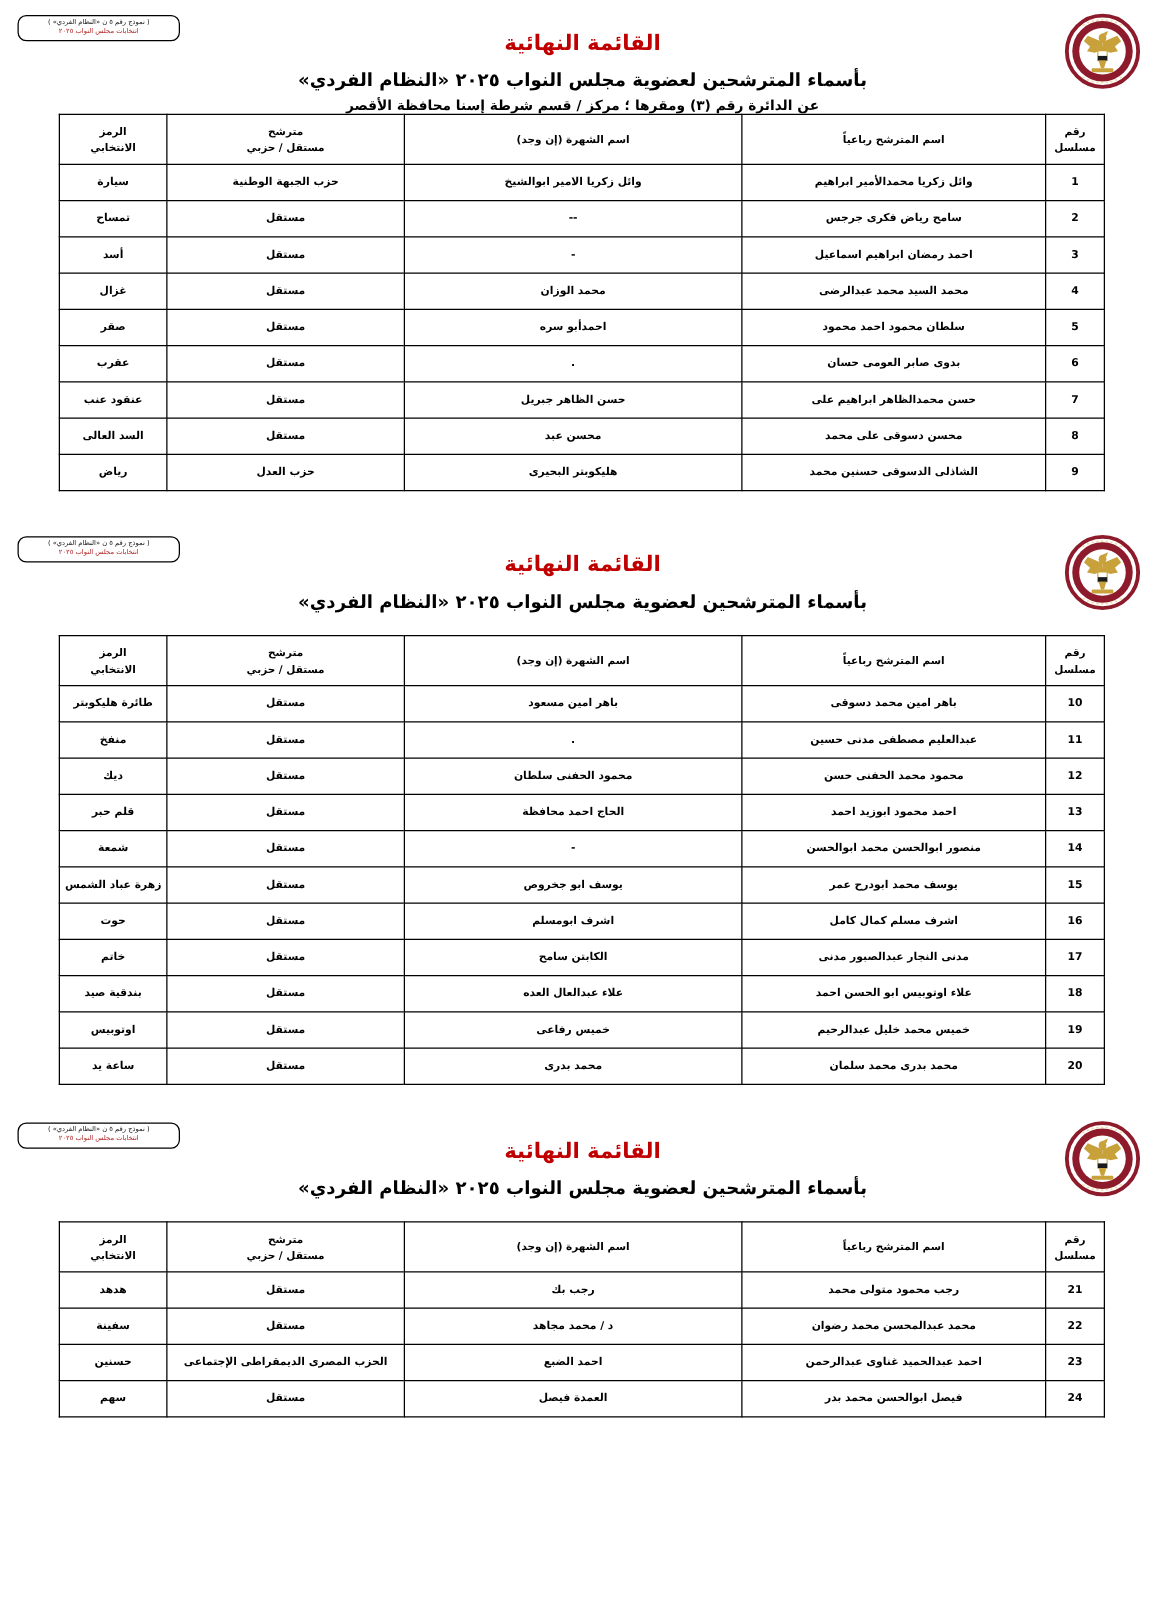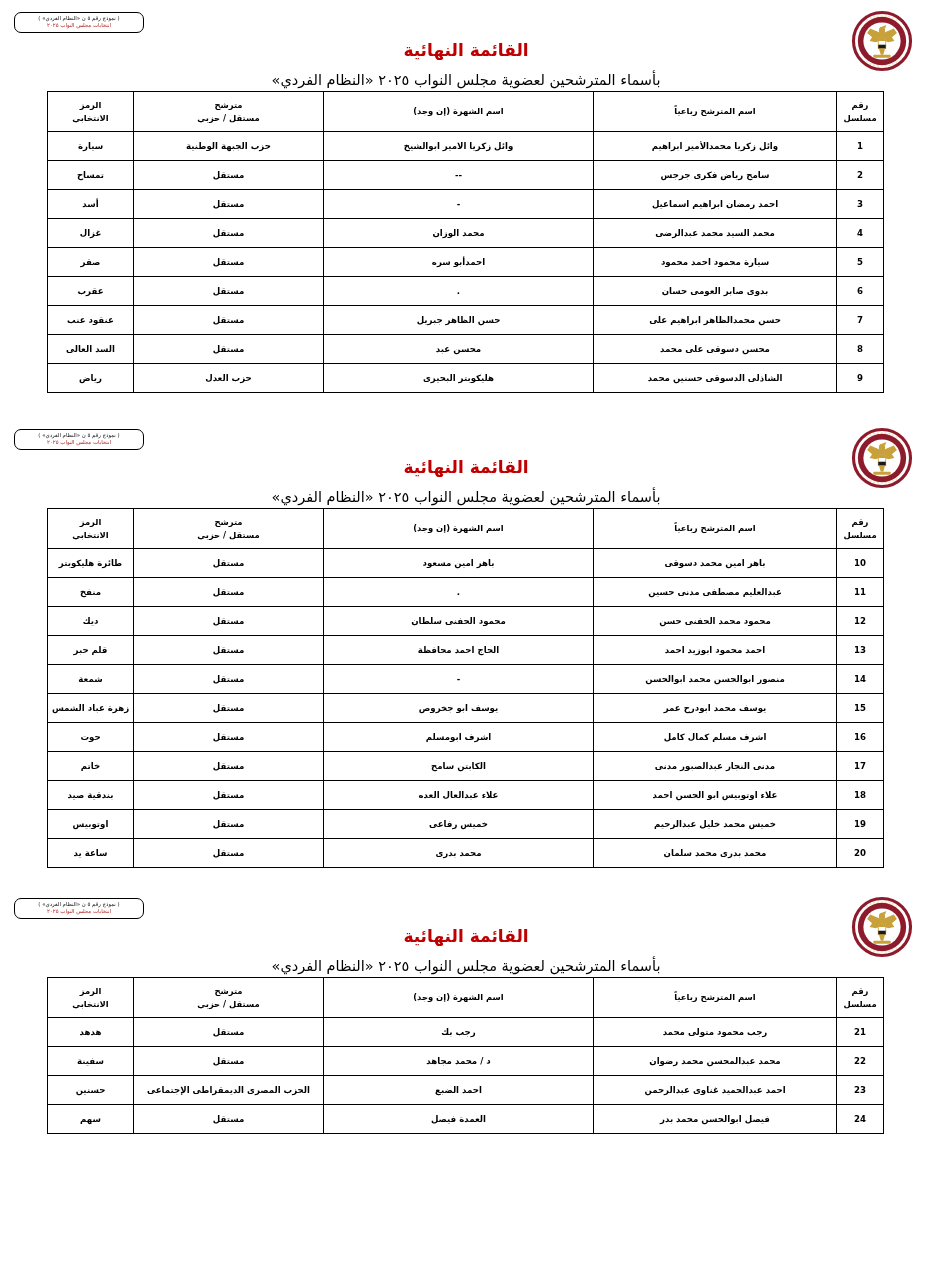--- a/index.html
+++ b/index.html
@@ -59,28 +59,28 @@
     width: 62px;
     height: 62px;
   }
   .emblem svg { display:block; width:62px; height:62px; }
 
   .title-main {
     text-align: center;
     color: #c00000;
     font-size: 17px;
     font-weight: bold;
-    padding-top: 40px;
+    padding-top: 25px;
     letter-spacing: 0px;
   }
 
   .title-sub {
     text-align: center;
     font-size: 14.5px;
-    font-weight: normal;
+    font-weight: bold;
     color: #000;
     margin-top: 12px;
   }
 
   .title-dist {
     text-align: center;
     font-size: 11px;
     font-weight: bold;
     color: #000;
     margin-top: 5px;
@@ -172,20 +172,21 @@
             <rect x="44" y="44" width="12" height="6" fill="#c8a13a"></rect>
             <rect x="44" y="56" width="12" height="6" fill="#1a1a1a"></rect>
             <path d="M45 62 L55 62 L52 72 L48 72 Z"></path>
             <rect x="36" y="72" width="28" height="5" rx="1.5"></rect>
           </g>
         </svg>
       </div>
 
       <div class="title-main">القائمة النهائية</div>
       <div class="title-sub">بأسماء المترشحين لعضوية مجلس النواب ٢٠٢٥ «النظام الفردي»</div>
+      <div class="title-dist">عن الدائرة رقم (٣)   ومقرها ؛ مركز / قسم شرطة  إسنا   محافظة  الأقصر</div>
     </div>
 
     <div class="tbl-wrap">
       <table class="cand">
         <colgroup>
           <col class="col-no">
               <col class="col-name">
               <col class="col-fame">
           <col class="col-type">
               <col class="col-sym">
@@ -223,21 +224,21 @@
               </tr>
               <tr>
                 <td class="num">4</td>
                 <td>محمد السيد محمد عبدالرضى</td>
                 <td>محمد الوزان</td>
                 <td>مستقل</td>
                 <td>غزال</td>
               </tr>
               <tr>
                 <td class="num">5</td>
-                <td>سيارة محمود احمد محمود</td>
+                <td>سلطان محمود احمد محمود</td>
                 <td>احمدأبو سره</td>
                 <td>مستقل</td>
                 <td>صقر</td>
               </tr>
               <tr>
                 <td class="num">6</td>
                 <td>بدوى صابر العومى حسان</td>
                 <td>.</td>
                 <td>مستقل</td>
                 <td>عقرب</td>

